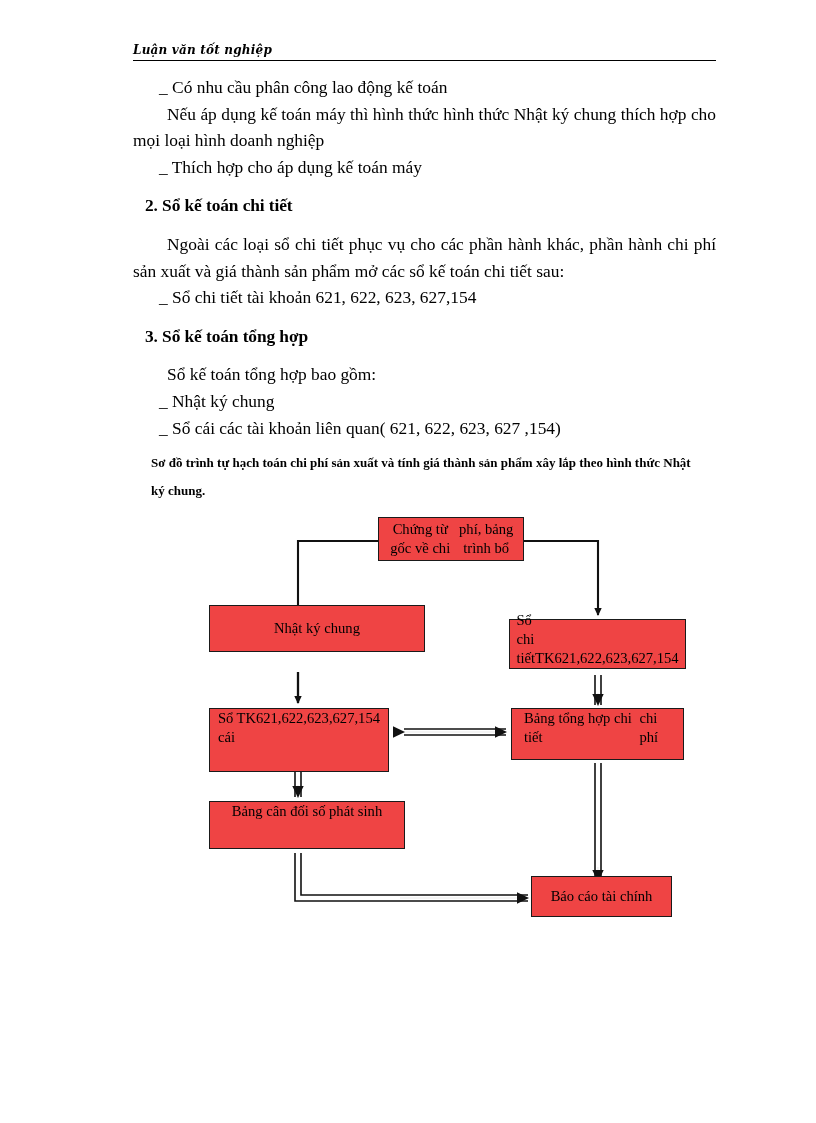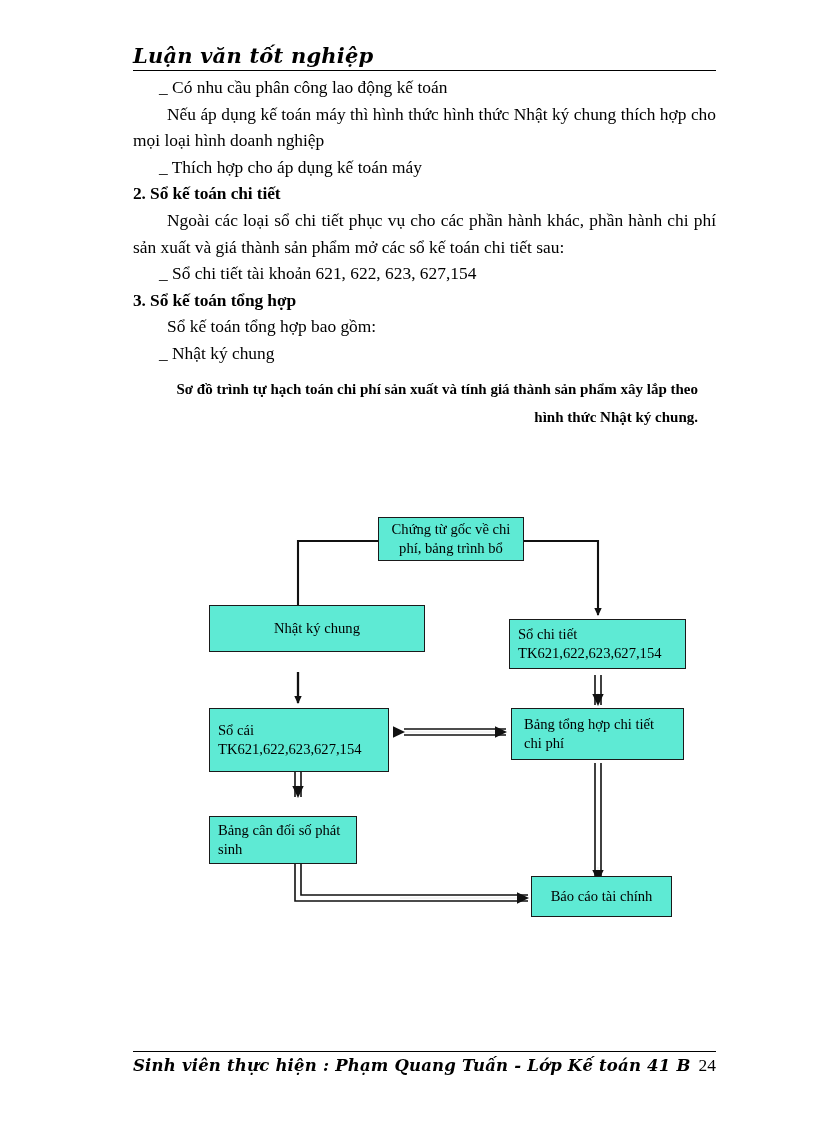--- a/index.html
+++ b/index.html
@@ -27,21 +27,21 @@
   .header {
     position: absolute;
     left: 133px;
     top: 44px;
     width: 583px;
   }
   .header-title {
     font-family: "DejaVu Serif", "Liberation Serif", serif;
     font-style: italic;
     font-weight: bold;
-    font-size: 21px;
+    font-size: 12px;
     letter-spacing: 0.2px;
     line-height: 1.15;
     white-space: nowrap;
   }
   .header-rule {
     border-bottom: 1.6px solid #000;
     margin-top: 2px;
     width: 583px;
   }
 
@@ -60,55 +60,55 @@
     text-indent: 0;
   }
   p.indent {
     text-indent: 34px;
   }
   p.dashline {
     text-indent: 26px;
   }
   p.bold-head {
     font-weight: bold;
-    margin: 0;
+    margin: 12px;
     text-indent: 0;
     letter-spacing: -0.1px;
   }
   .diagram-title {
     margin: 8px 0 0 0;
     font-weight: bold;
-    text-align: right;
+    text-align: left;
     line-height: 28px;
-    font-size: 15px;
+    font-size: 13px;
     padding: 0 18px;
   }
 
   
   .flowchart {
     position: absolute;
     left: 0;
     top: 505px;
     width: 816px;
     height: 440px;
   }
   .fc-svg {
     position: absolute;
     left: 0; top: 0;
   }
   .node {
     position: absolute;
     border: 1.6px solid #1a1a1a;
-    background: #5eead4;
+    background: #ef4444;
     box-sizing: border-box;
     font-size: 14.6px;
     line-height: 19px;
     color: #000;
     display: flex;
-    flex-direction: column;
+    flex-direction: row;
     justify-content: center;
   }
   .node .ntext { display: block; }
   .node.center { text-align: center; align-items: center; padding: 0 6px; }
   .node.left   { text-align: left; align-items: flex-start; padding: 0 8px; }
 
   
   .footer {
     position: absolute;
     left: 133px;
@@ -151,20 +151,21 @@
   <div class="content">
     <p class="para dashline">_ Có nhu cầu phân công lao động kế toán</p>
     <p class="para indent">Nếu áp dụng kế toán máy thì hình thức hình thức Nhật ký chung thích hợp cho mọi loại hình doanh nghiệp</p>
     <p class="para dashline">_ Thích hợp cho áp dụng kế toán máy</p>
     <p class="bold-head">2. Sổ kế toán chi tiết</p>
     <p class="para indent">Ngoài các loại sổ chi tiết phục vụ cho các phần hành khác, phần hành chi phí sản xuất và giá thành sản phẩm mở các sổ kế toán chi tiết sau:</p>
     <p class="para dashline">_ Sổ chi tiết tài khoản 621, 622, 623, 627,154</p>
     <p class="bold-head">3. Sổ kế toán tổng hợp</p>
     <p class="para indent">Sổ kế toán tổng hợp bao gồm:</p>
     <p class="para dashline">_ Nhật ký chung</p>
+    <p class="para dashline">_ Sổ cái các tài khoản liên quan( 621, 622, 623, 627 ,154)</p>
     <p class="diagram-title">Sơ đồ trình tự hạch toán chi phí sản xuất và tính giá thành sản phẩm xây lắp theo hình thức Nhật ký chung.</p>
   </div>
 
   <div class="flowchart">
 
     <svg class="fc-svg" width="816" height="440" viewBox="0 0 816 440">
       <defs>
         <marker id="arrHead" markerWidth="9" markerHeight="9" refX="7.4" refY="4.5" orient="auto" markerUnits="userSpaceOnUse">
           <path d="M0,0.6 L8.4,4.5 L0,8.4 z" fill="#111"></path>
         </marker>
@@ -202,45 +203,38 @@
 
     <div class="node center" style="left:378px; top:12px; width:146px; height:44px;">
       <span class="ntext">Chứng từ gốc về chi</span>
       <span class="ntext">phí, bảng trình bổ</span>
     </div>
 
     <div class="node center" style="left:209px; top:100px; width:216px; height:47px;">
       <span class="ntext">Nhật ký chung</span>
     </div>
 
-    <div class="node left" style="left:509px; top:114px; width:177px; height:50px;">
+    <div class="node left" style="left:509px; top:114px; width:177px; height:50px;align-items:flex-end;">
       <span class="ntext">Sổ chi tiết</span>
       <span class="ntext">TK621,622,623,627,154</span>
     </div>
 
     <div class="node left" style="left:209px; top:203px; width:180px; height:64px;">
       <span class="ntext">Sổ cái</span>
       <span class="ntext">TK621,622,623,627,154</span>
     </div>
 
     <div class="node left" style="left:511px; top:203px; width:173px; height:52px;padding-left:12px;">
       <span class="ntext">Bảng tổng hợp chi tiết</span>
       <span class="ntext">chi phí</span>
     </div>
 
-    <div class="node left" style="left:209px; top:311px; width:148px; height:48px;">
+    <div class="node left" style="left:209px; top:296px; width:196px; height:48px;">
       <span class="ntext">Bảng cân đối số phát sinh</span>
     </div>
 
     <div class="node center" style="left:531px; top:371px; width:141px; height:41px;">
       <span class="ntext">Báo cáo tài chính</span>
     </div>
   </div>
 
-  <div class="footer">
-    <div class="footer-rule"></div>
-    <div class="footer-row">
-      <span class="footer-text">Sinh viên thực hiện : Phạm Quang Tuấn - Lớp Kế toán 41 B</span>
-      <span class="footer-page">24</span>
-    </div>
-  </div>
 
 </div>
 
 </body></html>

